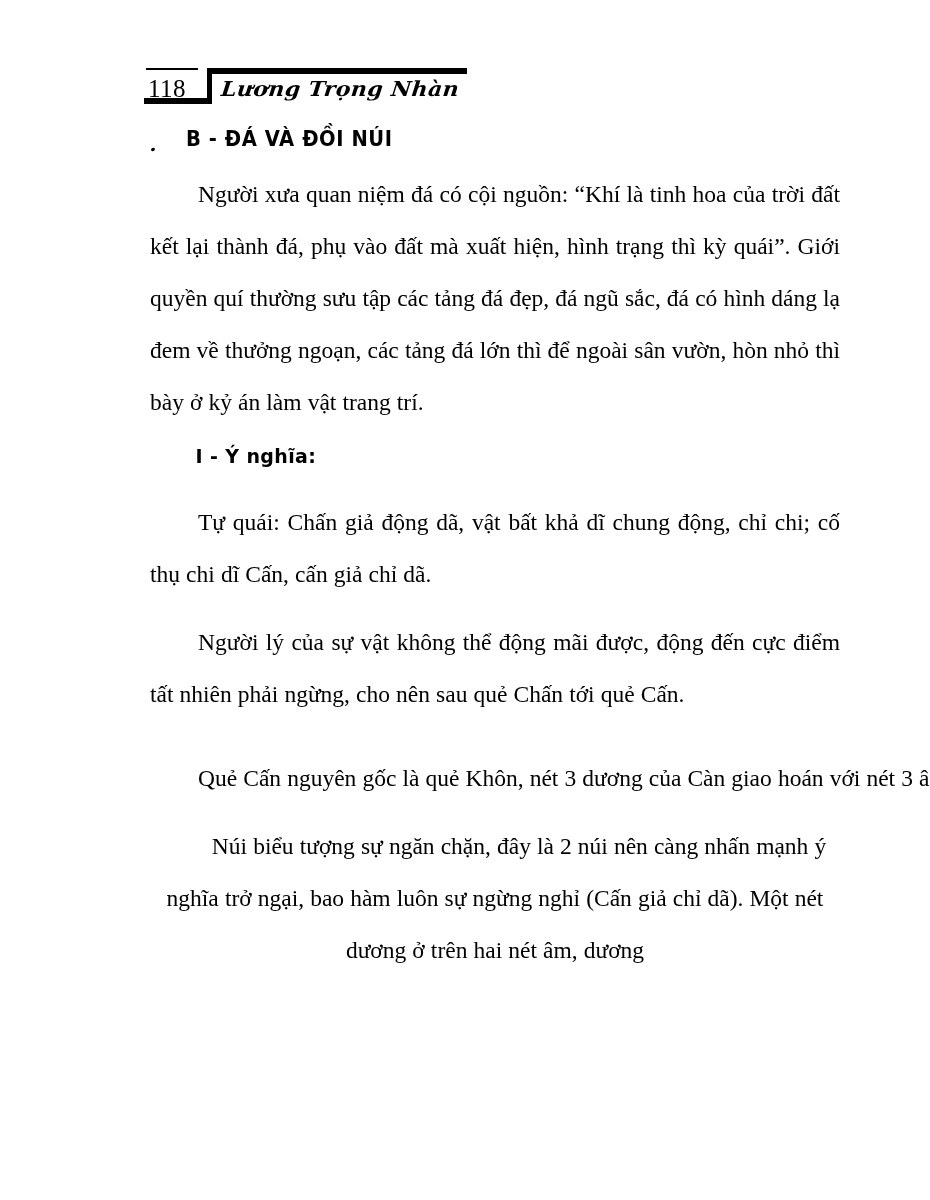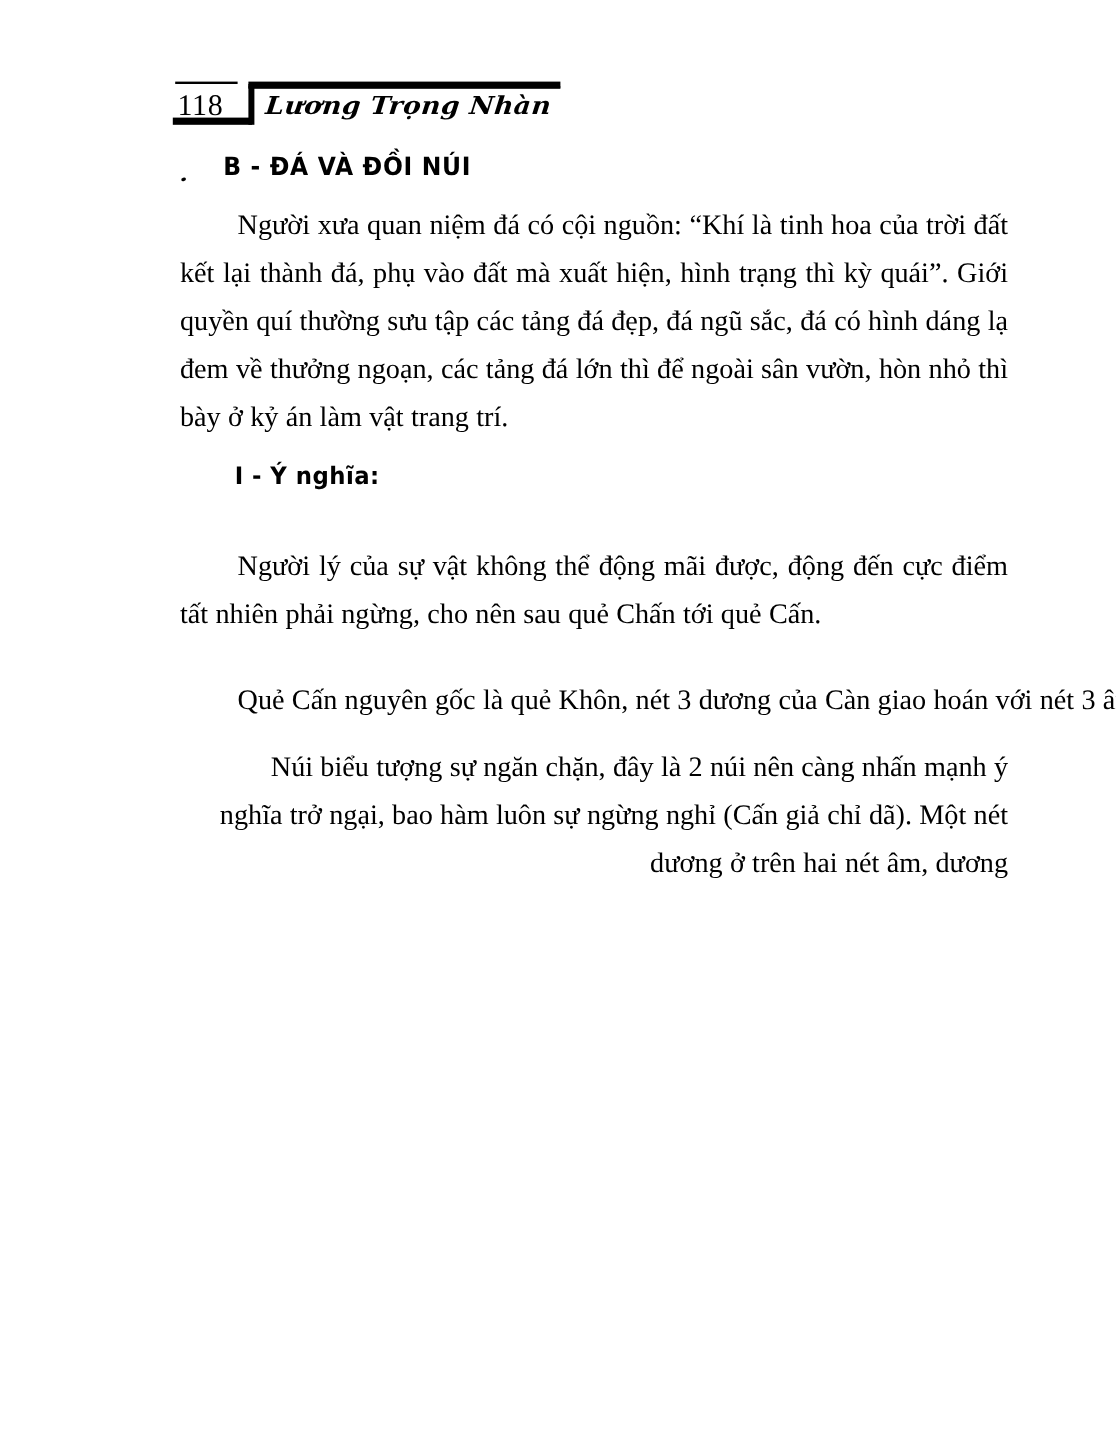--- a/index.html
+++ b/index.html
@@ -123,28 +123,28 @@
   
   .column {
     position: absolute;
     left: 150px;
     top: 168px;
     width: 690px;
   }
   p.para {
     margin: 0;
     font-size: 23.5px;
-    line-height: 40px;
+    line-height: 52px;
     text-align: justify;
     text-indent: 48px;
     text-justify: inter-word;
     word-spacing: 0.2px;
     font-family: Liberation Serif, serif;
   }
-  p.para:last-child { text-align: right; }
+  p.para:last-child { text-align: center; }
   .gap { height: 16px; }
   .gap-sm { height: 12px; }
 
   .subhead {
     margin: 0;
     font-family: "DejaVu Sans", sans-serif;
     font-weight: bold;
     font-size: 20px;
     letter-spacing: 0.4px;
     text-indent: 0;
@@ -203,20 +203,21 @@
 
     <div class="gap"></div>
 
     <p class="subhead">I - Ý nghĩa:</p>
 
     <div class="gap-sm"></div>
 
 
     <div class="gap"></div>
 
+    <p class="para">Tự quái: Chấn giả động dã, vật bất khả dĩ chung động, chỉ chi; cố thụ chi dĩ Cấn, cấn giả chỉ dã.</p>
 
     <div class="gap"></div>
 
     <p class="para">Người lý của sự vật không thể động mãi được, động đến cực điểm tất nhiên phải ngừng, cho nên sau quẻ Chấn tới quẻ Cấn.</p>
 
     <div class="gap"></div>
 
 
     <div class="gap"></div>
 

